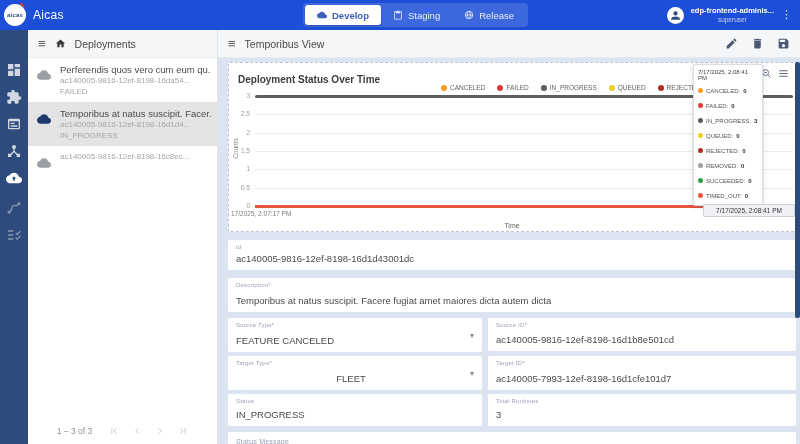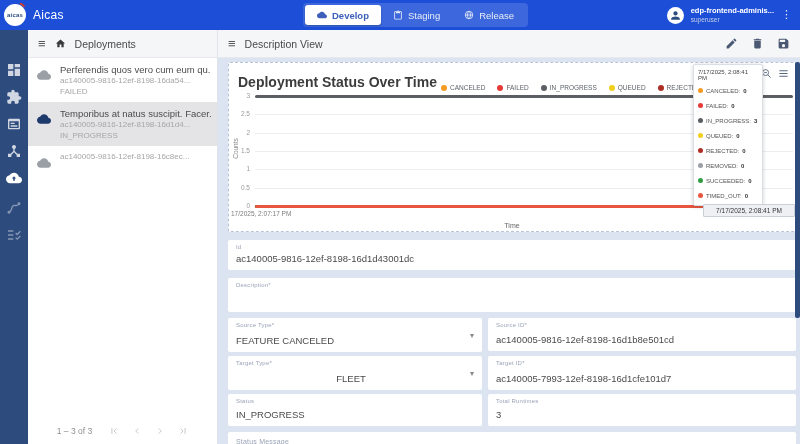--- a/index.html
+++ b/index.html
@@ -14,21 +14,21 @@
   .logo .logo-text { font-size:6px; font-weight:bold; color:#2e4b7d; letter-spacing:.2px; }
   .logo .logo-arc { position:absolute; right:1px; top:-1px; width:9px; height:9px; border:2px solid transparent; border-top-color:#d23b2a; border-radius:50%; transform:rotate(35deg); }
   .app-title { position:absolute; left:33px; top:8px; font-size:12px; font-weight:500; letter-spacing:.3px; }
   .tabgroup { position:absolute; left:303px; top:3px; height:24px; display:flex; align-items:center; background:rgba(255,255,255,.14); border-radius:4px; padding:2px; }
   .tab { display:flex; align-items:center; gap:5px; height:20px; padding:0 12px; font-size:9.5px; color:#e8edf7; border-radius:3px; cursor:pointer; }
   .tab svg { width:10px; height:10px; }
   .tab.active { background:#fff; color:#3d5fba; font-weight:bold; box-shadow:0 1px 2px rgba(0,0,0,.25); }
   .userblock { position:absolute; right:26px; top:0; height:30px; display:flex; align-items:center; gap:7px; }
   .avatar { width:17px; height:17px; border-radius:50%; background:#fff; display:flex; align-items:center; justify-content:center; }
   .avatar svg { width:13px; height:13px; }
-  .user-texts { display:flex; flex-direction:column; line-height:1.25; }
+  .user-texts { display:flex; flex-direction:column; line-height:1.25;text-align:center; }
   .username { font-size:7.5px; font-weight:bold; }
   .userrole { font-size:6.5px; color:#c3cfe6; }
   .kebab { position:absolute; right:8px; top:9px; color:#fff; font-size:11px; line-height:11px; cursor:pointer; }
   
   .sidebar { position:absolute; left:0; top:30px; width:28px; height:414px; background:#2e4b7d; }
   .side-icon { position:absolute; left:6px; width:16px; height:16px; color:#fff; opacity:.78; cursor:pointer; }
   .side-icon svg { width:16px; height:16px; display:block; }
   .side-icon.dim { opacity:.42; }
   .side-icon.active { opacity:1; }
   
@@ -48,21 +48,21 @@
   .pg-icon { width:10px; height:10px; color:#c6c9ce; cursor:pointer; }
   .pg-icon svg { width:10px; height:10px; display:block; }
   
   .main-header { position:absolute; left:218px; top:30px; right:0; height:28px; background:#f5f6f8; border-bottom:1px solid #e7e9ee; display:flex; align-items:center; padding:0 10px; gap:9px; }
   .main-actions { position:absolute; right:10px; top:7px; display:flex; gap:13px; }
   .action-icon { width:13px; height:13px; color:#4a5873; cursor:pointer; }
   .action-icon svg { width:13px; height:13px; display:block; }
   .main-content { position:absolute; left:218px; top:58px; width:582px; height:386px; overflow:hidden; }
   
   .chart-card { position:absolute; left:10px; top:4px; width:568px; height:170px; background:#fff; border:1px dashed #b9c3d6; border-radius:2px; }
-  .chart-title { position:absolute; left:9px; top:11px; font-size:14px; font-weight:bold; color:#3c3c3c; }
+  .chart-title { position:absolute; left:9px; top:11px; font-size:10px; font-weight:bold; color:#3c3c3c; }
   .chart-toolbar { position:absolute; right:6px; top:5px; display:flex; gap:6px; color:#5b6880; z-index:3; }
   .chart-toolbar span { width:11px; height:11px; cursor:pointer; }
   .chart-toolbar svg { width:11px; height:11px; display:block; }
   .legend { position:absolute; left:212px; top:21px; display:flex; gap:12px; white-space:nowrap; z-index:1; }
   .legend-item { display:flex; align-items:center; gap:3px; font-size:6.5px; color:#5f6368; }
   .legend-dot { width:6px; height:6px; border-radius:50%; }
   .ylabel-rot { position:absolute; left:-14px; top:82px; font-size:6.5px; color:#8a8a8a; transform:rotate(-90deg); width:40px; text-align:center; }
   .ytick { position:absolute; left:0; width:21px; text-align:right; font-size:6.5px; color:#9a9a9a; }
   .plot { position:absolute; left:26px; top:33px; width:538px; height:110px; }
   .gridline { position:absolute; left:0; right:0; height:1px; background:#ededef; }
@@ -225,21 +225,21 @@
       <span class="pg-icon">
           <svg viewBox="0 0 24 24">
             <path fill="none" stroke="currentColor" stroke-width="2.4" d="M6 6l6 6-6 6M17 5v14"></path>
           </svg>
         </span>
     </div>
   </section>
 
   <header class="main-header">
     <span class="burger">≡</span>
-    <span class="panel-title">Description View</span>
+    <span class="panel-title">Temporibus View</span>
   </header>
   <div class="main-actions" style="top:37px; right:10px; position:absolute; z-index:2;">
     <span class="action-icon">
         <svg viewBox="0 0 24 24">
           <path fill="currentColor" d="M3 17.25V21h3.75L17.81 9.94l-3.75-3.75L3 17.25zM20.71 7.04a1 1 0 0 0 0-1.41l-2.34-2.34a1 1 0 0 0-1.41 0l-1.83 1.83 3.75 3.75 1.83-1.83z"></path>
         </svg>
       </span>
     <span class="action-icon">
         <svg viewBox="0 0 24 24">
           <path fill="currentColor" d="M6 19a2 2 0 0 0 2 2h8a2 2 0 0 0 2-2V7H6v12zM19 4h-3.5l-1-1h-5l-1 1H5v2h14V4z"></path>
@@ -378,20 +378,21 @@
       </div>
       <div class="hoverbox">7/17/2025, 2:08:41 PM</div>
     </div>
 
     <div class="card" style="left:10px; top:182px; width:568px; height:30px;">
       <span class="card-label">Id</span>
       <span class="card-value">ac140005-9816-12ef-8198-16d1d43001dc</span>
     </div>
     <div class="card" style="left:10px; top:220px; width:568px; height:34px;">
       <span class="card-label">Description*</span>
+      <span class="card-value">Temporibus at natus suscipit. Facere fugiat amet maiores dicta autem dicta</span>
     </div>
     <div class="card" style="left:10px; top:260px; width:254px; height:34px;">
       <span class="card-label">Source Type*</span>
       <span class="card-value">FEATURE CANCELED</span>
       <span class="caret">▾</span>
     </div>
     <div class="card" style="left:270px; top:260px; width:308px; height:33px;">
       <span class="card-label">Source ID*</span>
       <span class="card-value">ac140005-9816-12ef-8198-16d1b8e501cd</span>
     </div>

